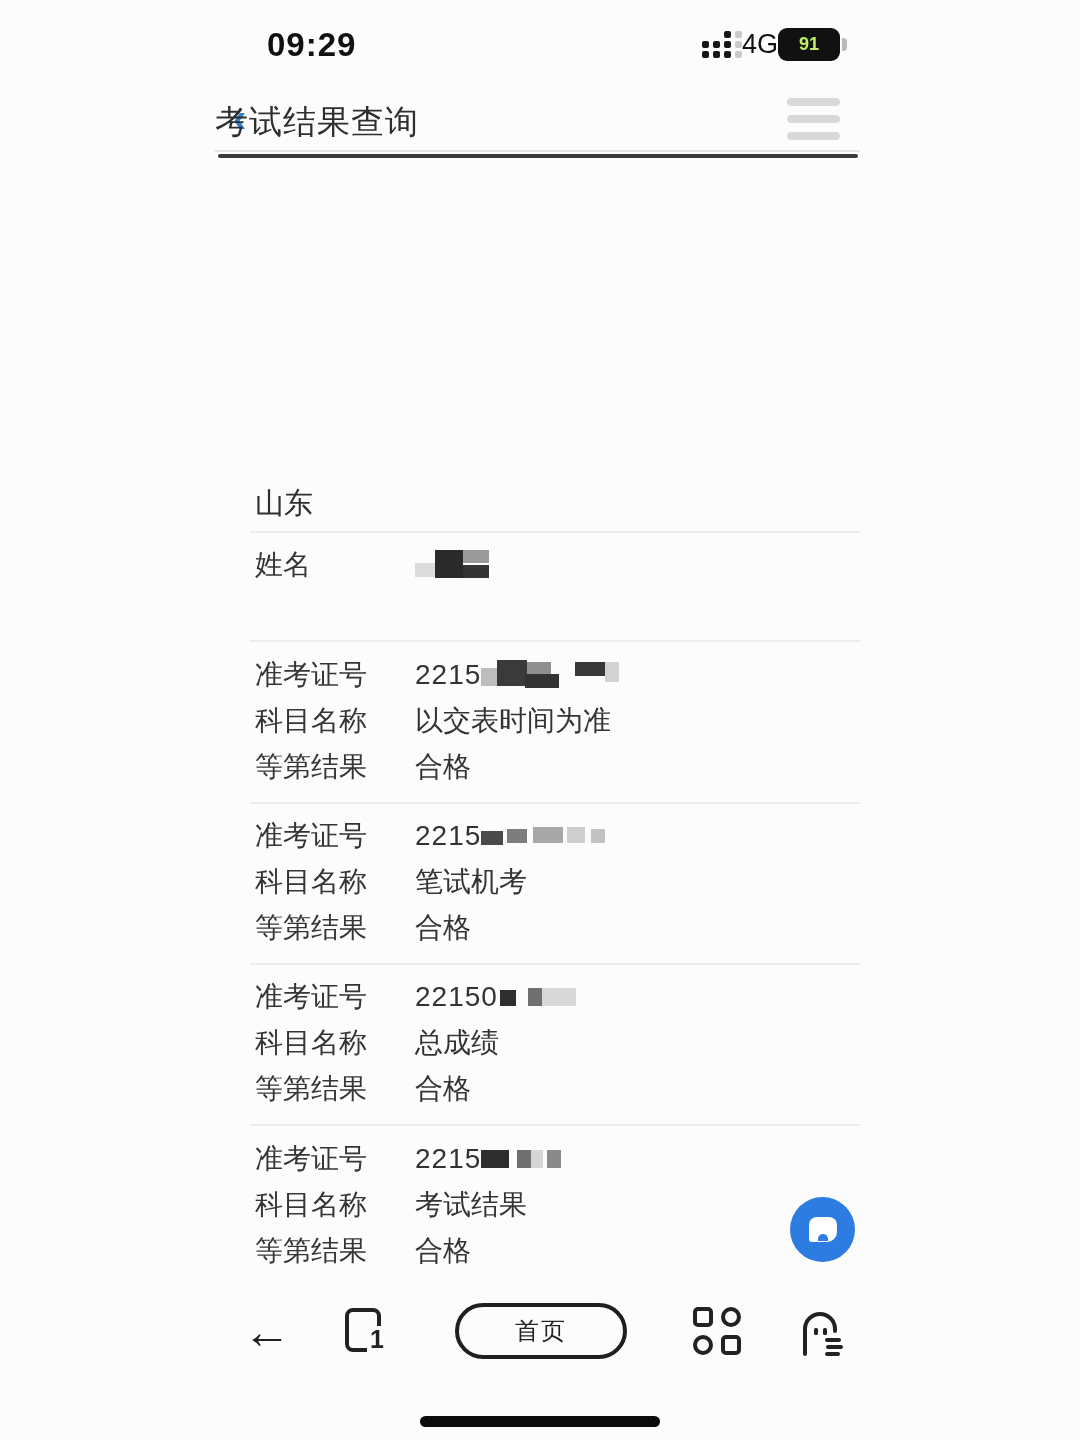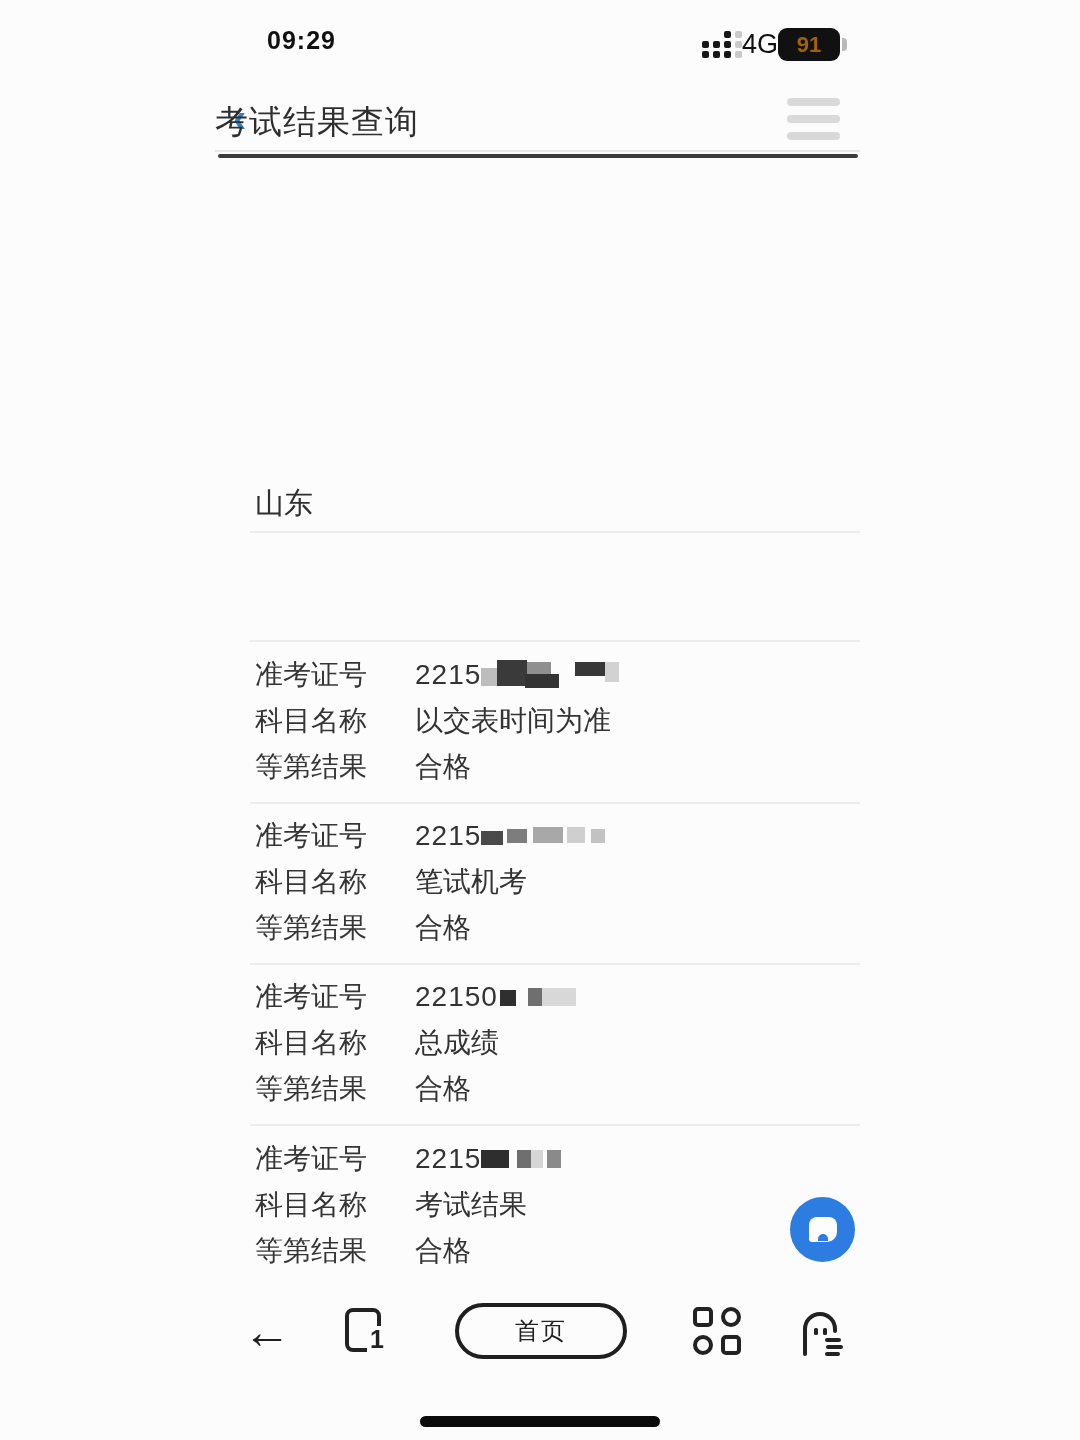--- a/index.html
+++ b/index.html
@@ -8,30 +8,30 @@
     position:relative;
     background:#fcfcfc;
     font-family:"Liberation Sans","DejaVu Sans",sans-serif;
     color:#333;
     overflow:hidden;
   }
   .col { position:absolute; left:215px; top:0; width:645px; height:1440px; }
 
   
   .status-bar { position:absolute; top:22px; left:0; width:100%; height:44px; }
-  .sb-time { position:absolute; left:52px; top:4px; font-size:25px; font-weight:700; color:#111; letter-spacing:1px; }
+  .sb-time { position:absolute; left:52px; top:4px; font-size:33px; font-weight:700; color:#111; letter-spacing:1px; }
   .sb-right { position:absolute; right:20px; top:6px; display:flex; align-items:center; }
   .signal { display:flex; align-items:flex-end; gap:4px; height:26px; }
   .sig-col { display:flex; flex-direction:column; gap:3px; }
   .sig-dot { width:7px; height:7px; border-radius:2px; background:#161616; }
   .sig-col.dim .sig-dot { background:#c9c9c9; }
   .sb-net { font-size:27px; color:#111; font-weight:500; }
   .battery { position:relative; width:62px; height:33px; background:#111; border-radius:9px;
              display:flex; align-items:center; justify-content:center; }
-  .battery span { color:#a16207; font-size:22px; font-weight:700; }
+  .battery span { color:#bef264; font-size:18px; font-weight:700; }
   .battery::after { content:""; position:absolute; right:-7px; top:10px; width:5px; height:13px;
                     background:#b9b9b9; border-radius:0 4px 4px 0; }
 
   
   .navbar { position:absolute; top:92px; left:0; width:100%; height:52px; }
   .back-chevron { position:absolute; left:18px; top:4px; font-size:40px; color:#2f81c8; font-weight:700; line-height:44px; }
   .nav-title { position:absolute; left:0; width:100%; text-align:left; top:8px; font-size:33px; color:#2e2e2e; font-weight:500; letter-spacing:1px; }
   .hamburger { position:absolute; right:20px; top:6px; display:flex; flex-direction:column; gap:9px; }
   .hamburger i { display:block; width:53px; height:8px; background:#d9d9d9; border-radius:4px; }
 
@@ -132,20 +132,31 @@
         <i></i>
       </div>
   </div>
   <div class="hdr-line-light"></div>
   <div class="hdr-line-dark"></div>
 
 
   <div class="province">山东</div>
   <div class="divider d-prov"></div>
 
+  <div class="info-row row-name">
+    <span class="lbl">姓名</span>
+    <span class="val">
+      <span class="mos" style="width:80px;">
+        <i style="left:0;top:13px;width:22px;height:14px;background:#dcdcdc;"></i>
+        <i style="left:20px;top:0;width:28px;height:28px;background:#2a2a2a;"></i>
+        <i style="left:48px;top:0;width:26px;height:13px;background:#9a9a9a;"></i>
+        <i style="left:48px;top:15px;width:26px;height:13px;background:#343434;"></i>
+      </span>
+    </span>
+  </div>
   <div class="divider d-id"></div>
 
   <div class="exam-block b1">
     <div class="info-row">
       <span class="lbl">准考证号</span>
       <span class="val">
           <span class="num">2215</span>
         <span class="mos" style="width:150px;">
           <i style="left:0;top:8px;width:18px;height:18px;background:#bdbdbd;"></i>
           <i style="left:16px;top:0;width:30px;height:26px;background:#3a3a3a;"></i>

